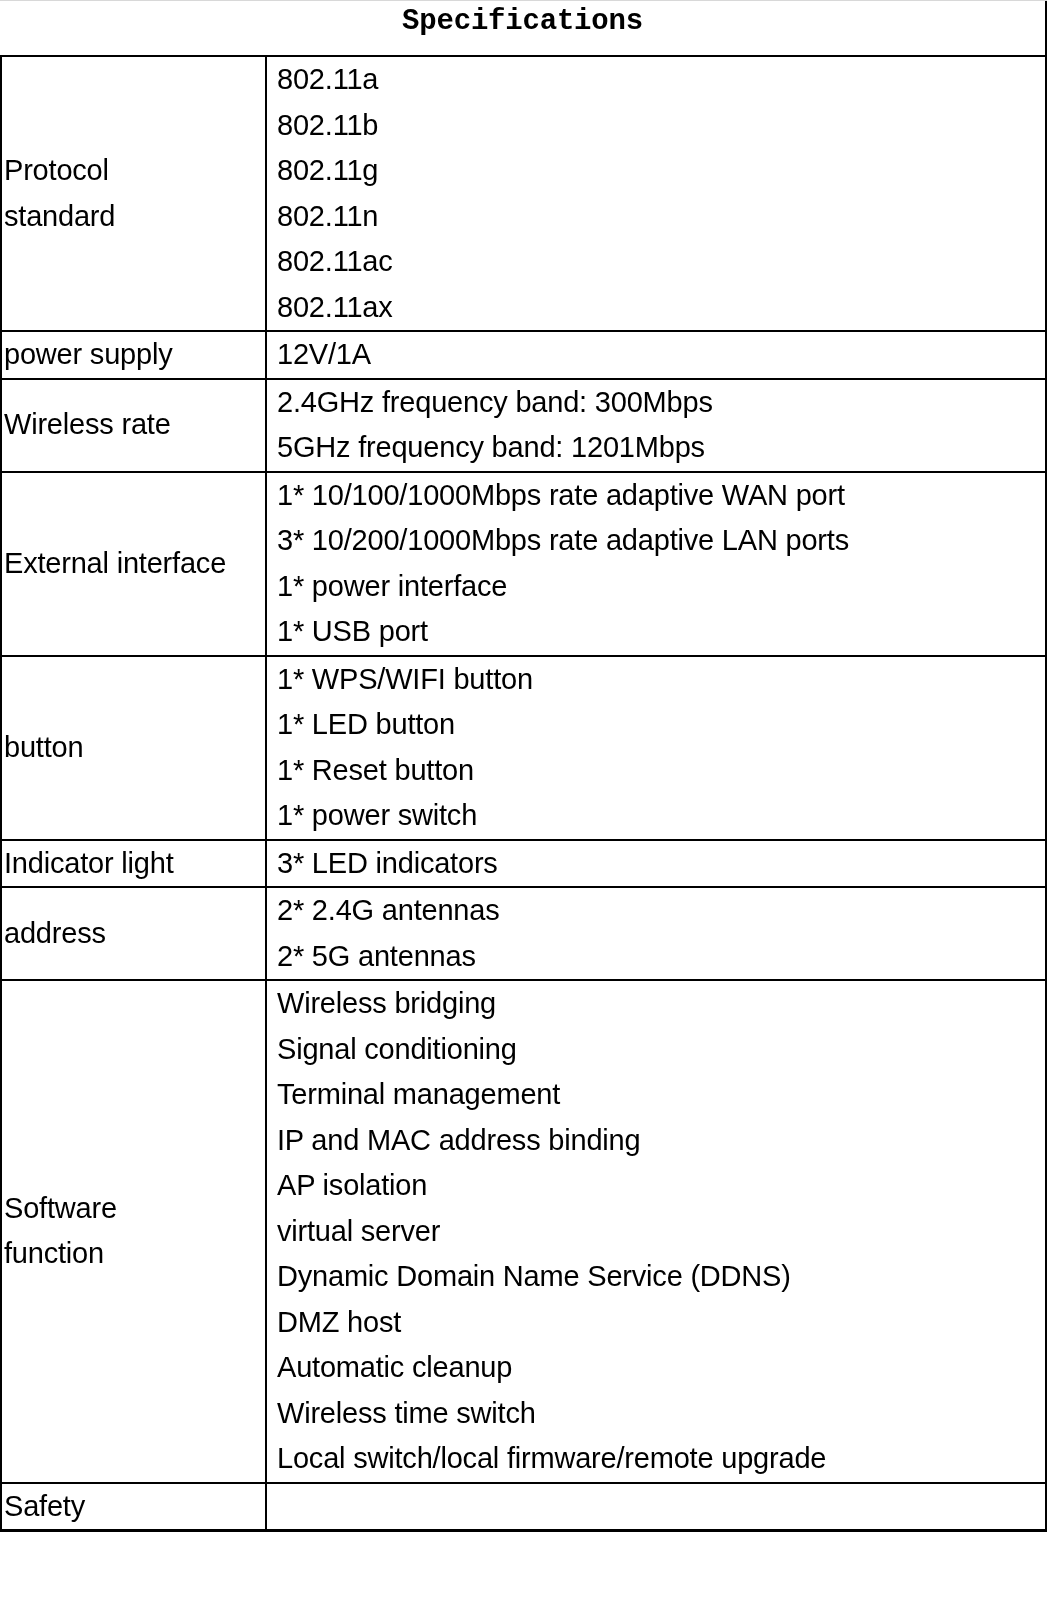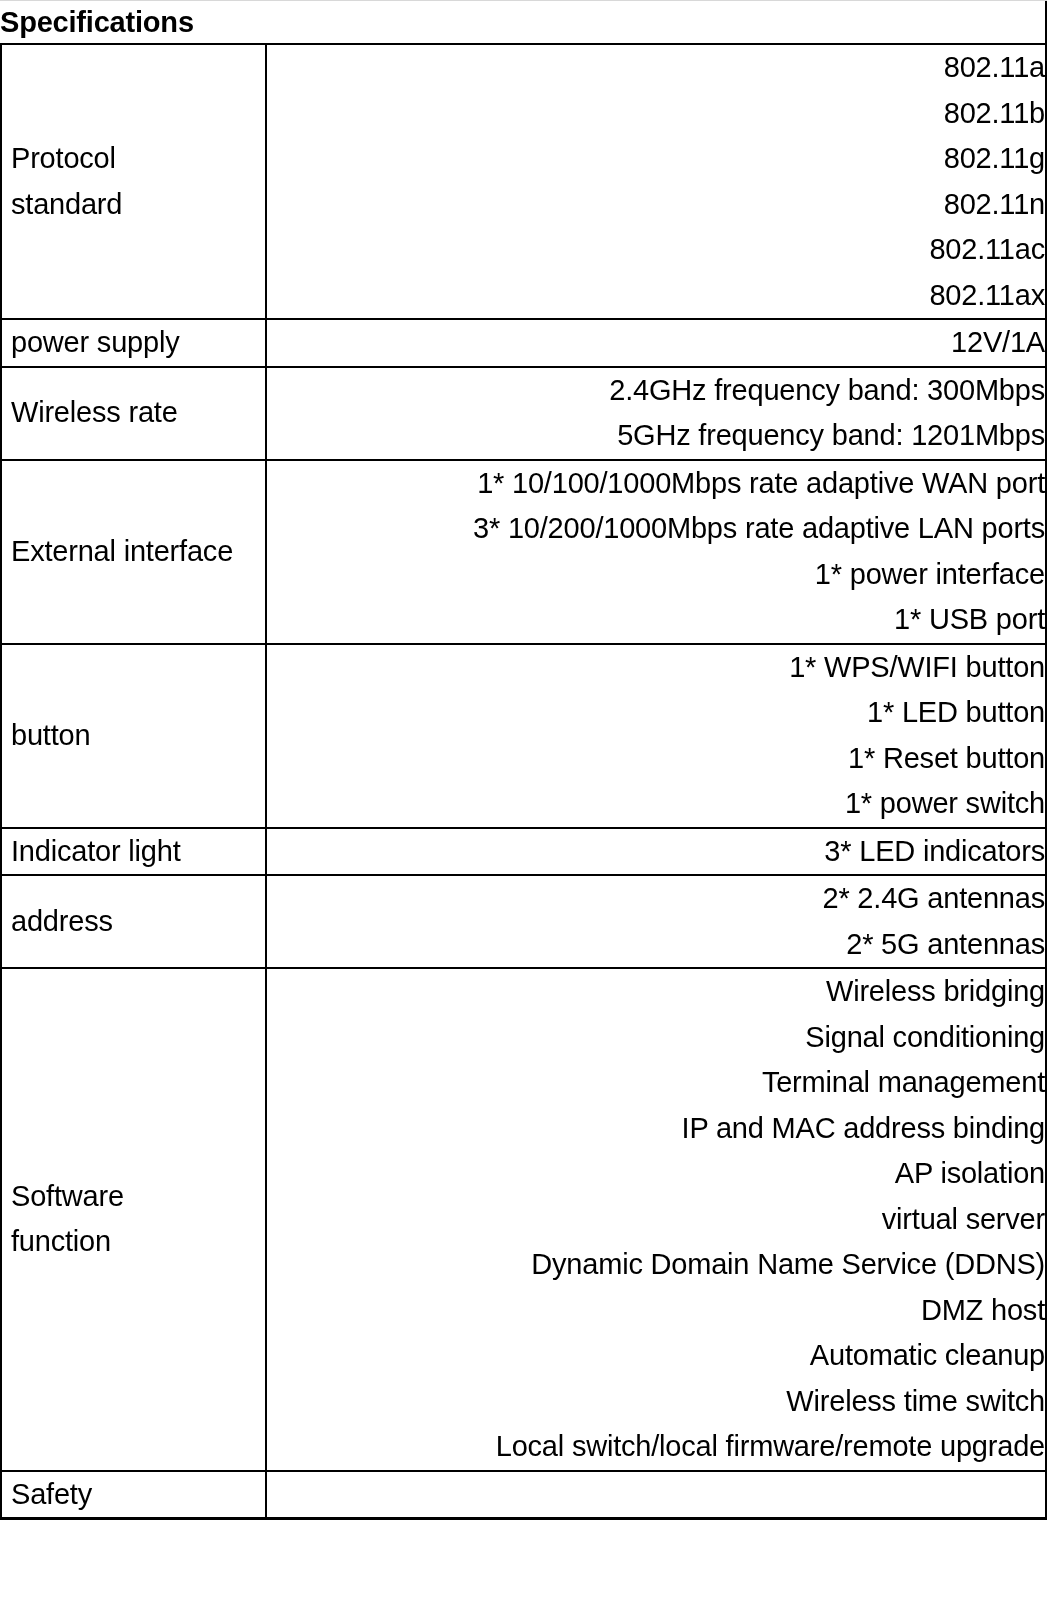--- a/index.html
+++ b/index.html
@@ -9,56 +9,57 @@
     font-family: "Liberation Sans", "DejaVu Sans", sans-serif;
     color: #000000;
     letter-spacing: -0.2px;
   }
   .spec-table {
     width: 1047px;
     border-top: 1px solid #d8d8d8;
     font-size: 29px;
   }
   .title-row {
-    height: 44px;
+    height: 56px;
     line-height: 42px;
+    text-align: center;
     font-weight: 600;
     border-right: 2px solid #000;
     border-bottom: 2px solid #000;
+    font-family: Liberation Mono, monospace;
   }
   .table-body {
     border-left: 2px solid #000;
     border-right: 2px solid #000;
     border-bottom: 3px solid #000;
   }
   .spec-row {
     display: flex;
     border-bottom: 2px solid #000;
   }
   .spec-row:last-child { border-bottom: none; }
   .label-cell {
     width: 265px;
     flex: 0 0 265px;
     border-right: 2px solid #000;
     display: flex;
     align-items: center;
-    padding-left: 9px;
+    padding-left: 2px;
   }
   .label-text {
     white-space: pre-line;
     line-height: 45.5px;
   }
   .value-cell {
     flex: 1 1 auto;
     display: flex;
     flex-direction: column;
     justify-content: center;
     padding-left: 10px;
     min-width: 0;
-    align-items: flex-end;
   }
   .value-line {
     line-height: 45.5px;
     white-space: nowrap;
   }
 </style>
 </head>
 <body>
 
 <div class="spec-table">

